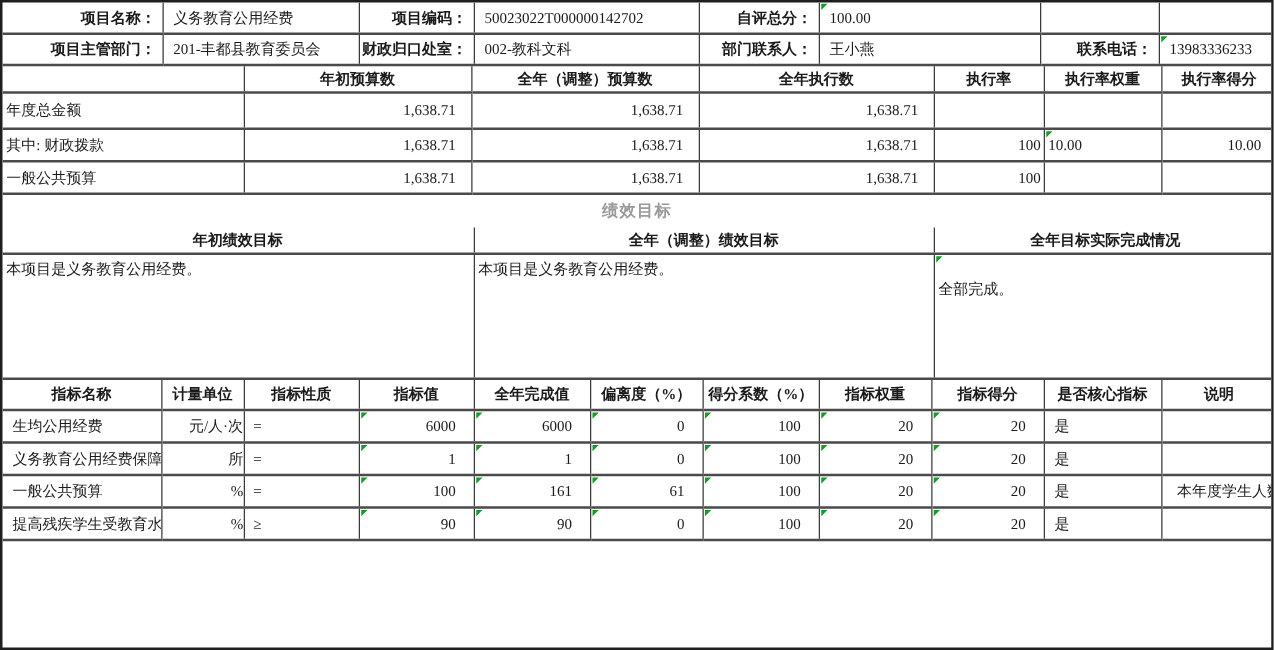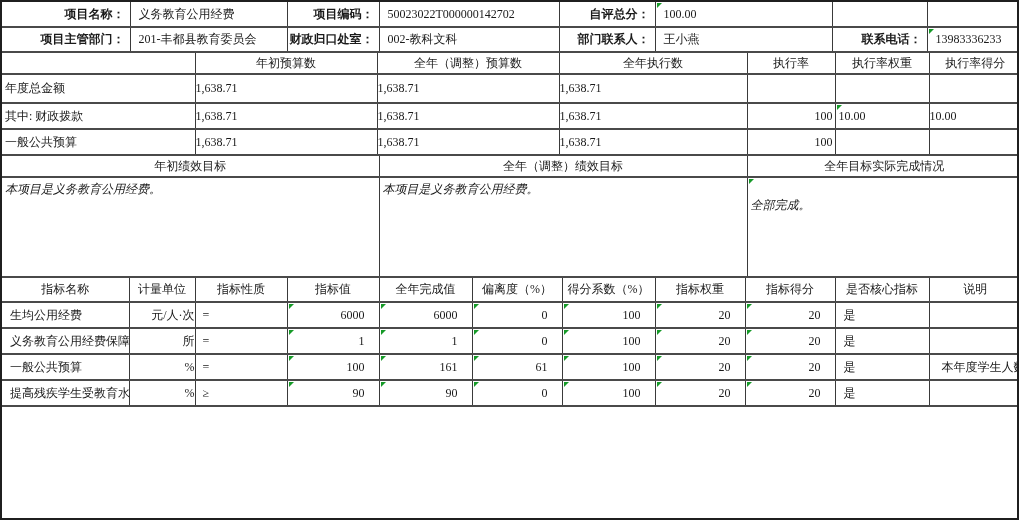--- a/index.html
+++ b/index.html
@@ -26,23 +26,23 @@
   }
   table td:first-child{border-left:none;}
   table td:last-child{border-right:none;}
   tr:first-child td{border-top:none;}
   .lbl{font-weight:bold;text-align:right;padding-right:5px;}
   .val{text-align:left;padding-left:8px;}
   .banner{
     display:flex;align-items:center;justify-content:center;
     font-weight:bold;font-size:13px;color:#9a9a9a;letter-spacing:1px;
   }
-  .hdr{font-weight:normal;text-align:center;}
+  .hdr{font-weight:bold;text-align:center;}
   .rowlbl{text-align:left;padding-left:3px;}
-  .num{padding-right:12px;}
+  .num{text-align:right;padding-right:12px;}
   .num-flush{text-align:right;padding-right:2px;}
   .num-left{text-align:left;padding-left:3px;}
   .tcontent{vertical-align:top;text-align:left;padding:3px 2px 0 3px;white-space:normal;}
   .tcontent.late{padding-top:19px;}
   .iname{text-align:left;padding-left:8px;margin-left:48px;}
   .iunit{text-align:right;margin-left:33px;}
   .inature{text-align:left;padding-left:7px;}
   .inum{text-align:right;padding-right:14px;}
   .icore{text-align:left;padding-left:8px;}
   .inote{text-align:left;padding-left:12px;}
@@ -51,21 +51,21 @@
     content:"";position:absolute;top:1px;left:1px;width:0;height:0;
     border-top:5px solid #169a28;border-right:5px solid transparent;
   }
   .h-info1 td{height:24px;}
   .h-info2 td{height:23px;}
   .h-fhdr td{height:20px;}
   .h-f1 td{height:27px;}
   .h-f2 td{height:24px;}
   .h-f3 td{height:24px;}
   .h-thdr td{height:20px;}
-  .h-tbody td{height:79px;font-style:italic;}
+  .h-tbody td{height:79px;}
   .h-ihdr td{height:23px;}
   .h-irow td{height:24px;}
 </style>
 </head>
 <body>
 
 <div class="sheet">
 
 
   <table>
@@ -146,20 +146,21 @@
       <td class="num">1,638.71</td>
       <td class="num">1,638.71</td>
       <td class="num">1,638.71</td>
       <td class="num-flush">100</td>
       <td class="num-left"></td>
       <td class="num"></td>
     </tr>
   </tbody>
     </table>
 
+  <div class="banner" style="height:26px">绩效目标</div>
   <table>
     <colgroup>
       <col style="width:377px">
         <col style="width:368px">
         <col style="width:274px">
     </colgroup>
     <tbody>
         <tr class="h-thdr">
       <td class="hdr">年初绩效目标</td>
       <td class="hdr">全年（调整）绩效目标</td>

